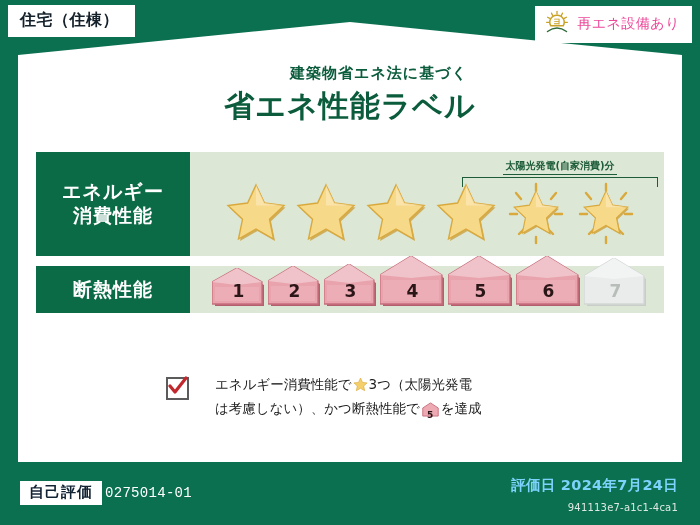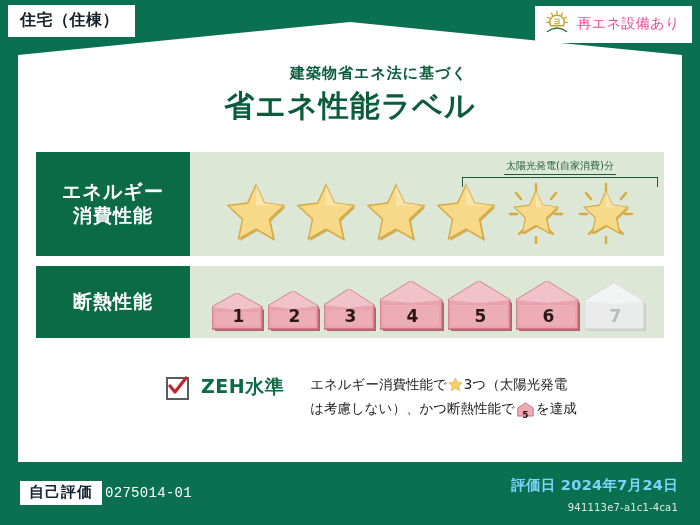--- a/index.html
+++ b/index.html
@@ -49,21 +49,21 @@
   }
   .title-main{
     position:absolute;top:86px;left:0;width:700px;text-align:center;
     font-size:30px;font-weight:bold;color:#0b5c3c;letter-spacing:1px;
     z-index:4;
   }
 
   
   .row{position:absolute;left:36px;width:628px;display:flex;z-index:4;}
   .row-energy{top:152px;height:104px;}
-  .row-insul{top:266px;height:72px;}
+  .row-insul{top:266px;height:47px;}
 
   .row-label{
     background:#0b6b46;color:#ffffff;
     display:flex;flex-direction:column;align-items:center;justify-content:center;
     font-size:19px;font-weight:bold;line-height:1.25;letter-spacing:1px;
     flex:0 0 154px;
   }
   .row-body{
     flex:1;background:#dce7d6;position:relative;
   }
@@ -75,21 +75,21 @@
   }
   .starwrap{position:relative;width:64px;height:64px;flex:0 0 64px;}
   .starwrap svg{position:absolute;left:0;top:0;width:64px;height:64px;}
 
   
   .solar-note{
     position:absolute;top:2px;right:6px;width:196px;z-index:5;
     text-align:center;
   }
   .solar-note .lbl{
-    font-size:10px;font-weight:normal;color:#1d5c38;
+    font-size:10px;font-weight:bold;color:#1d5c38;
     border-bottom:1.5px solid #1d5c38;display:inline-block;
     padding:0 2px 1px 2px;letter-spacing:0px;
   }
   .solar-note .brk{
     position:relative;height:9px;margin-top:2px;
     border-left:1.5px solid #1d5c38;
     border-right:1.5px solid #1d5c38;
     border-top:1.5px solid #1d5c38;
   }
 
@@ -349,21 +349,20 @@
         </div>
     </div>
   </div>
 
   <div class="zeh">
     <div class="zeh-check">
       <svg width="22" height="22" viewBox="0 0 22 22">
         <path d="M3 10 L8 16 L19 2" fill="none" stroke="#c0282d" stroke-width="3.2" stroke-linecap="round" stroke-linejoin="round"></path>
       </svg>
     </div>
-    <div class="zeh-title">ZEH水準</div>
     <div class="zeh-desc">
       <span>エネルギー消費性能で</span><span class="ico-star"><svg width="15" height="15" viewBox="0 0 24 24">
             <path d="M12 1.6 L15.2 8.6 L22.6 9.4 L17.1 14.5 L18.7 21.9 L12 18.1 L5.3 21.9 L6.9 14.5 L1.4 9.4 L8.8 8.6 Z" fill="#f5cf6a" stroke="#d9a93c" stroke-width="1"></path>
           </svg></span><span>3つ（太陽光発電</span><br><span>は考慮しない）、かつ断熱性能で</span><span class="ico-house"><svg width="17" height="15" viewBox="0 0 22 19">
             <path d="M1 18 L1 7.5 L11 1 L21 7.5 L21 18 Z" fill="#edaab2" stroke="#c96e7c" stroke-width="1.2"></path>
           </svg><span class="n">5</span></span><span>を達成</span>
     </div>
   </div>
 
   <div class="self-eval">

